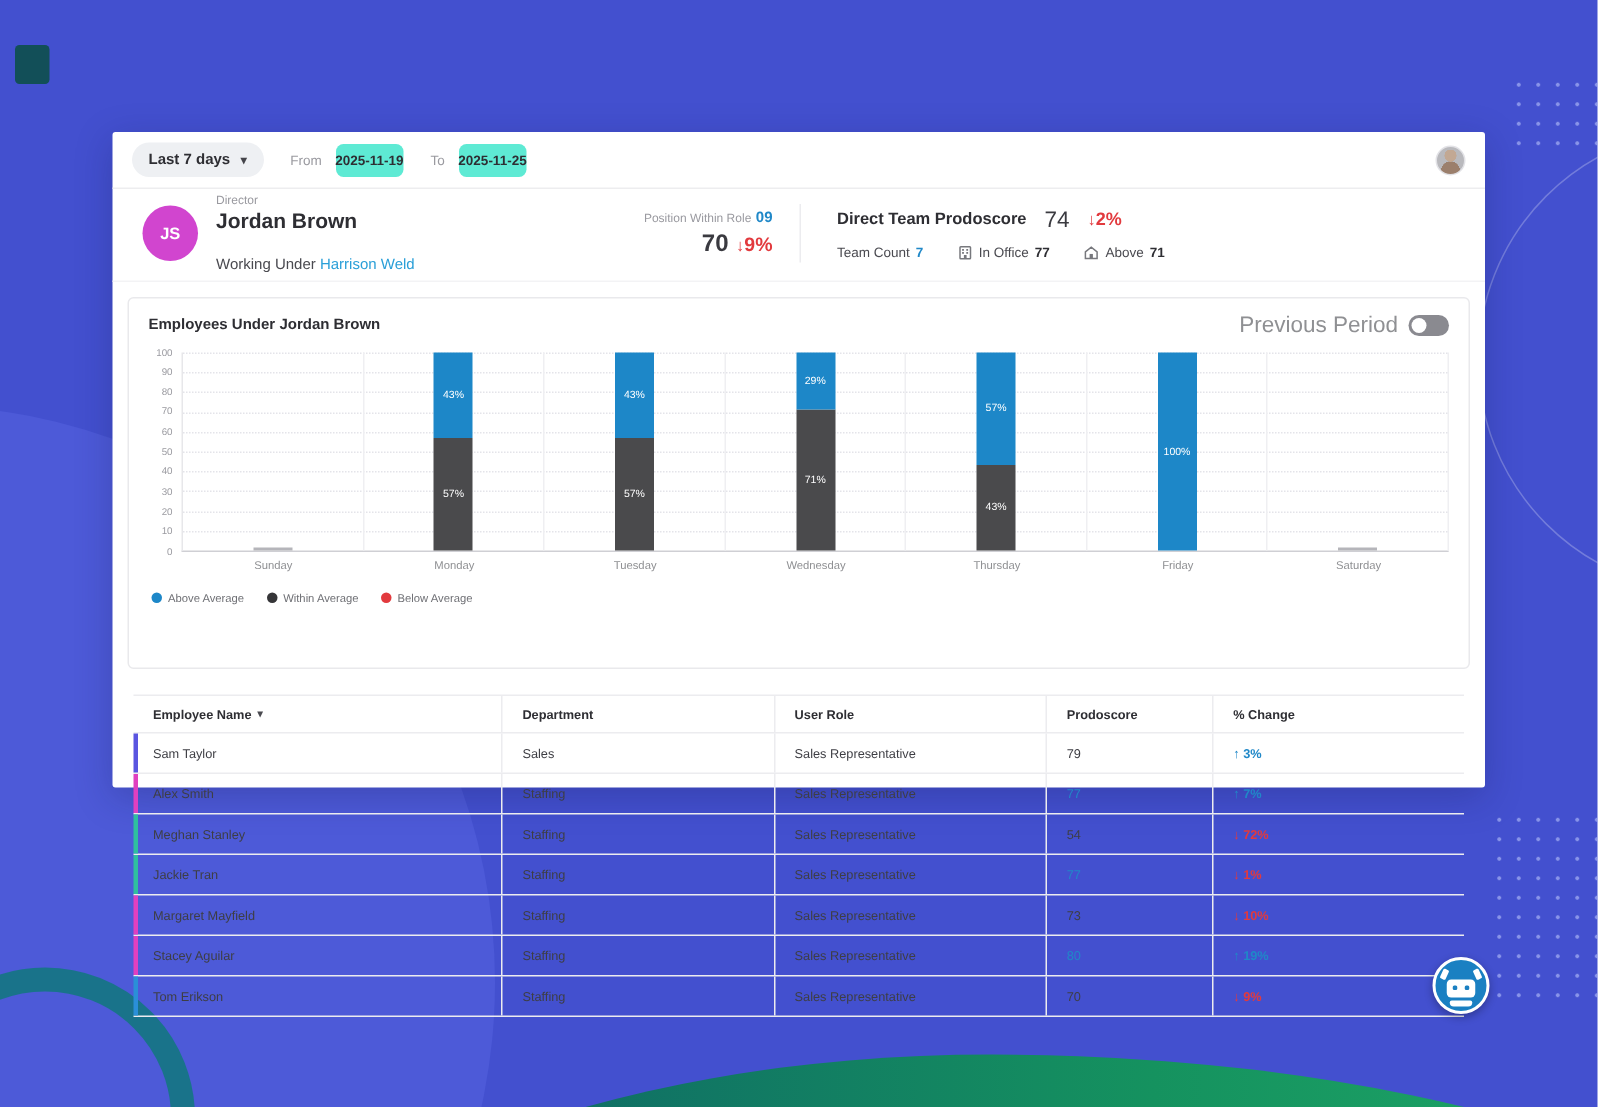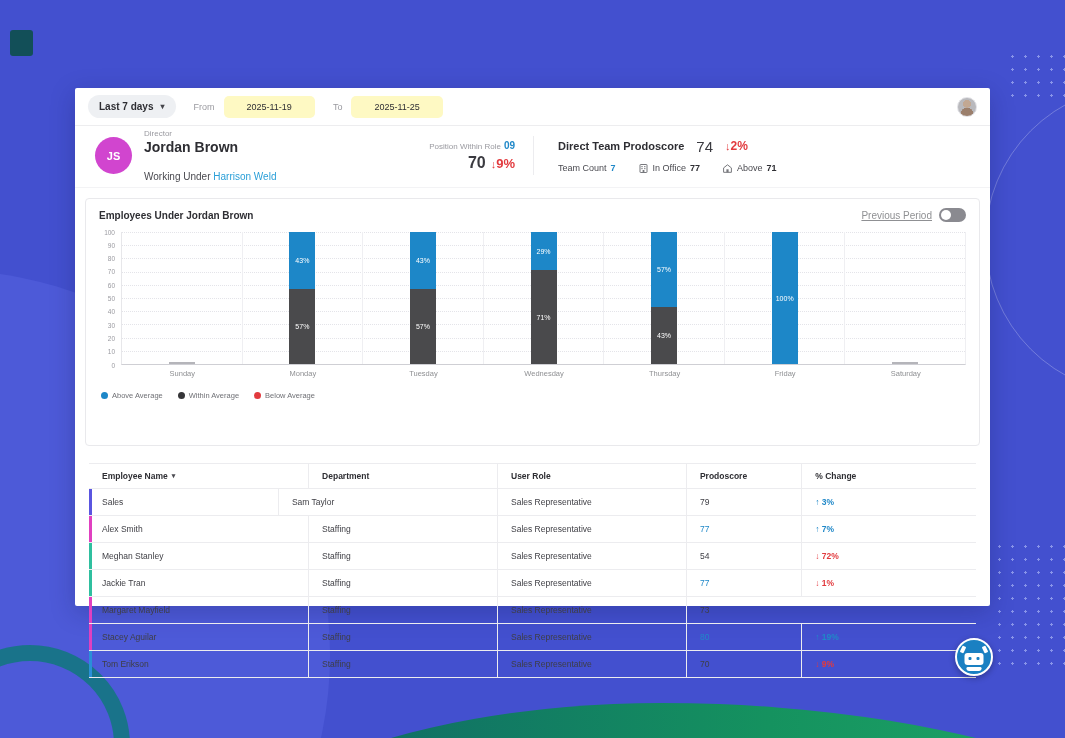--- a/index.html
+++ b/index.html
@@ -12,28 +12,28 @@
   .deco { position:absolute; }
   .deco-big-circle { left:-440px; top:270px; width:770px; height:770px; border-radius:50%; background:#4d5ad8; }
   .deco-corner-ring { left:-70px; top:645px; width:200px; height:200px; border-radius:50%; border:16px solid rgba(17,120,124,0.85); }
   .deco-band { left:175px; top:703px; width:1080px; height:230px; background:linear-gradient(90deg,#0d5d68,#15925f 55%,#23b06b); border-radius:45% 55% 0 0 / 90% 100% 0 0; }
   .deco-square { left:10px; top:30px; width:23px; height:26px; background:#124f58; border-radius:3px; }
   .deco-ring { left:985px; top:85px; width:310px; height:310px; border-radius:50%; border:1px solid rgba(255,255,255,0.25); }
   .deco-dots { background-image:radial-gradient(rgba(195,205,255,0.55) 1.3px, transparent 1.4px); background-size:13px 13px; }
   .dots-a { left:993px; top:540px; width:72px; height:128px; }
   .dots-b { left:1006px; top:50px; width:59px; height:54px; }
 
-  .panel { position:absolute; left:75px; top:88px; width:915px; height:518px; background:#ffffff; border-radius:2px; box-shadow:0 6px 24px rgba(20,25,80,0.25); }
+  .panel { position:absolute; left:75px; top:88px; width:915px; height:437px; background:#ffffff; border-radius:2px; box-shadow:0 6px 24px rgba(20,25,80,0.25); }
 
   
   .topbar { height:38px; display:flex; align-items:center; padding:0 13px; border-bottom:1px solid #ededef; gap:9px; }
   .range-btn { display:flex; align-items:center; gap:7px; background:#eef0f3; border:none; border-radius:14px; padding:6px 11px; font-weight:bold; font-size:10px; color:#2e2e33; font-family:inherit; cursor:pointer; }
   .chev { font-size:8px; color:#44444a; }
   .bar-lbl { font-size:9px; color:#9a9aa0; margin-left:9px; }
-  .date-chip { background:#fef9c3; border:none; border-radius:5px; padding:6px 23px; font-weight:normal; font-size:9px; color:#2e2e33; font-family:inherit; cursor:pointer; }
+  .date-chip { background:#5eead4; border:none; border-radius:5px; padding:6px 0; font-weight:bold; font-size:9px; color:#2e2e33; font-family:inherit; cursor:pointer; }
   .spacer { flex:1; }
   .user-avatar { width:20px; height:20px; border-radius:50%; cursor:pointer;
     background:radial-gradient(circle at 50% 32%, #c2a893 0 26%, transparent 27%),
                radial-gradient(circle at 50% 88%, #9b7f6c 0 34%, transparent 35%),
                radial-gradient(circle at 50% 50%, #b9b9bd 0 100%); border:1px solid #e2e2e6; }
 
   
   .profile-row { display:flex; align-items:center; padding:10px 20px 12px; gap:12px; border-bottom:1px solid #f3f3f5; height:62px; }
   .js-avatar { width:37px; height:37px; border-radius:50%; background:#d145cf; color:#fff; font-size:11px; font-weight:bold; display:flex; align-items:center; justify-content:center; flex:none; }
   .role { font-size:8px; color:#9a9aa0; }
@@ -56,21 +56,21 @@
   .team-line2 { display:flex; align-items:center; gap:22px; margin-top:8px; font-size:9px; color:#4a4a50; }
   .tc { display:flex; align-items:center; gap:4px; }
   .tc b { color:#2e2e33; }
   .blue { color:#2088c8 !important; }
 
   
   .chart-card { margin:10px 10px 0; border:1px solid #e9e9ec; border-radius:4px; height:248px; padding:9px 13px; }
   .chart-head { display:flex; justify-content:space-between; align-items:center; }
   .chart-title { font-size:10px; font-weight:bold; color:#2e2e33; }
   .toggle-wrap { display:flex; align-items:center; gap:7px; }
-  .toggle-lbl { font-size:10px; color:#8f9093;text-decoration:underline; }
+  .toggle-lbl { font-size:15px; color:#8f9093; }
   .toggle { width:27px; height:14px; border-radius:7px; background:#8a8a90; position:relative; cursor:pointer; }
   .knob { width:10px; height:10px; border-radius:50%; background:#fff; position:absolute; left:2px; top:2px; }
   .plot-wrap { display:flex; margin-top:10px; }
   .yaxis { width:22px; height:133px; position:relative; flex:none; }
   .ylab { position:absolute; right:6px; font-size:6.5px; color:#9a9aa0; }
   .plot { flex:1; height:133px; position:relative; border-bottom:1px solid #cfcfd4; border-left:1px solid #e7e7ea; border-right:1px solid #efeff2; display:flex; }
   .grid { position:absolute; left:0; right:0; border-top:1px dotted #e4e4e9; }
   .col { flex:1; position:relative; border-right:1px solid #efeff2; }
   .col:last-child { border-right:none; }
   .bar { position:absolute; left:50%; transform:translateX(-50%); width:26px; display:flex; align-items:center; justify-content:center; color:#fff; font-size:7px; }
@@ -79,21 +79,21 @@
   .xlab { flex:1; text-align:center; font-size:7.5px; color:#8f9093; }
   .legend { display:flex; gap:15px; margin:13px 0 0 2px; align-items:center; }
   .leg-item { display:flex; align-items:center; gap:4px; font-size:7.5px; color:#6f7075; cursor:pointer; }
   .leg-dot { width:7px; height:7px; border-radius:50%; flex:none; }
 
   
   .table-wrap { margin:17px 14px 0; }
   .thead { display:flex; border-top:1px solid #ececef; border-bottom:1px solid #ececef; height:26px; }
   .th { font-size:8.5px; font-weight:bold; color:#2e2e33; padding-left:13px; display:flex; align-items:center; gap:4px; cursor:pointer; }
   .th + .th, .td + .td { border-left:1px solid #ececef; }
-  .c1 { width:24.7%; } .c2 { width:21.3%; } .c3 { width:21.3%; } .c4 { width:13%; } .c5 { width:19.7%; }
+  .c1 { width:24.7%; } .c2 { width:21.3%;margin-left:35px; } .c3 { width:21.3%; } .c4 { width:13%; } .c5 { width:19.7%; }
   .sort { font-size:7px; color:#4a4a50; }
   .tr { display:flex; height:27px; border-bottom:1px solid #ececef; position:relative; cursor:pointer; }
   .accent { position:absolute; left:0; top:0; bottom:0; width:3px; }
   .td { font-size:8.5px; color:#3e3e44; padding-left:13px; display:flex; align-items:center; }
   .change-up { color:#2088c8; font-weight:bold; }
   .change-down { color:#e23a3e; font-weight:bold; }
   .score-link { color:#2088c8; cursor:pointer; }
 
   
   .bot { position:absolute; left:955px; top:638px; width:38px; height:38px; border-radius:50%; background:#1a80c2; border:2px solid #fff; box-shadow:0 2px 6px rgba(0,0,0,0.3); cursor:pointer; z-index:5; }
@@ -287,22 +287,22 @@
         <div class="th c4">
           <span>Prodoscore</span>
         </div>
         <div class="th c5">
           <span>% Change</span>
         </div>
       </div>
     <div id="tbody">
         <div class="tr">
           <span class="accent" style="background: rgb(90, 85, 224);"></span>
+          <div class="td c1">Sam Taylor</div>
           <div class="td c2">Sales</div>
-          <div class="td c1">Sam Taylor</div>
           <div class="td c3">Sales Representative</div>
           <div class="td c4">
             <span>79</span>
           </div>
           <div class="td c5">
             <span class="change-up">↑ 3%</span>
           </div>
         </div>
         <div class="tr">
           <span class="accent" style="background: rgb(224, 64, 192);"></span>
@@ -340,20 +340,23 @@
             <span class="change-down">↓ 1%</span>
           </div>
         </div>
         <div class="tr">
           <span class="accent" style="background: rgb(224, 64, 192);"></span>
           <div class="td c1">Margaret Mayfield</div>
           <div class="td c2">Staffing</div>
           <div class="td c3">Sales Representative</div>
           <div class="td c4">
             <span>73</span>
+          </div>
+          <div class="td c5">
+            <span class="change-down">↓ 10%</span>
           </div>
         </div>
         <div class="tr">
           <span class="accent" style="background: rgb(224, 64, 192);"></span>
           <div class="td c1">Stacey Aguilar</div>
           <div class="td c2">Staffing</div>
           <div class="td c3">Sales Representative</div>
           <div class="td c4">
             <span class="score-link">80</span>
           </div>

